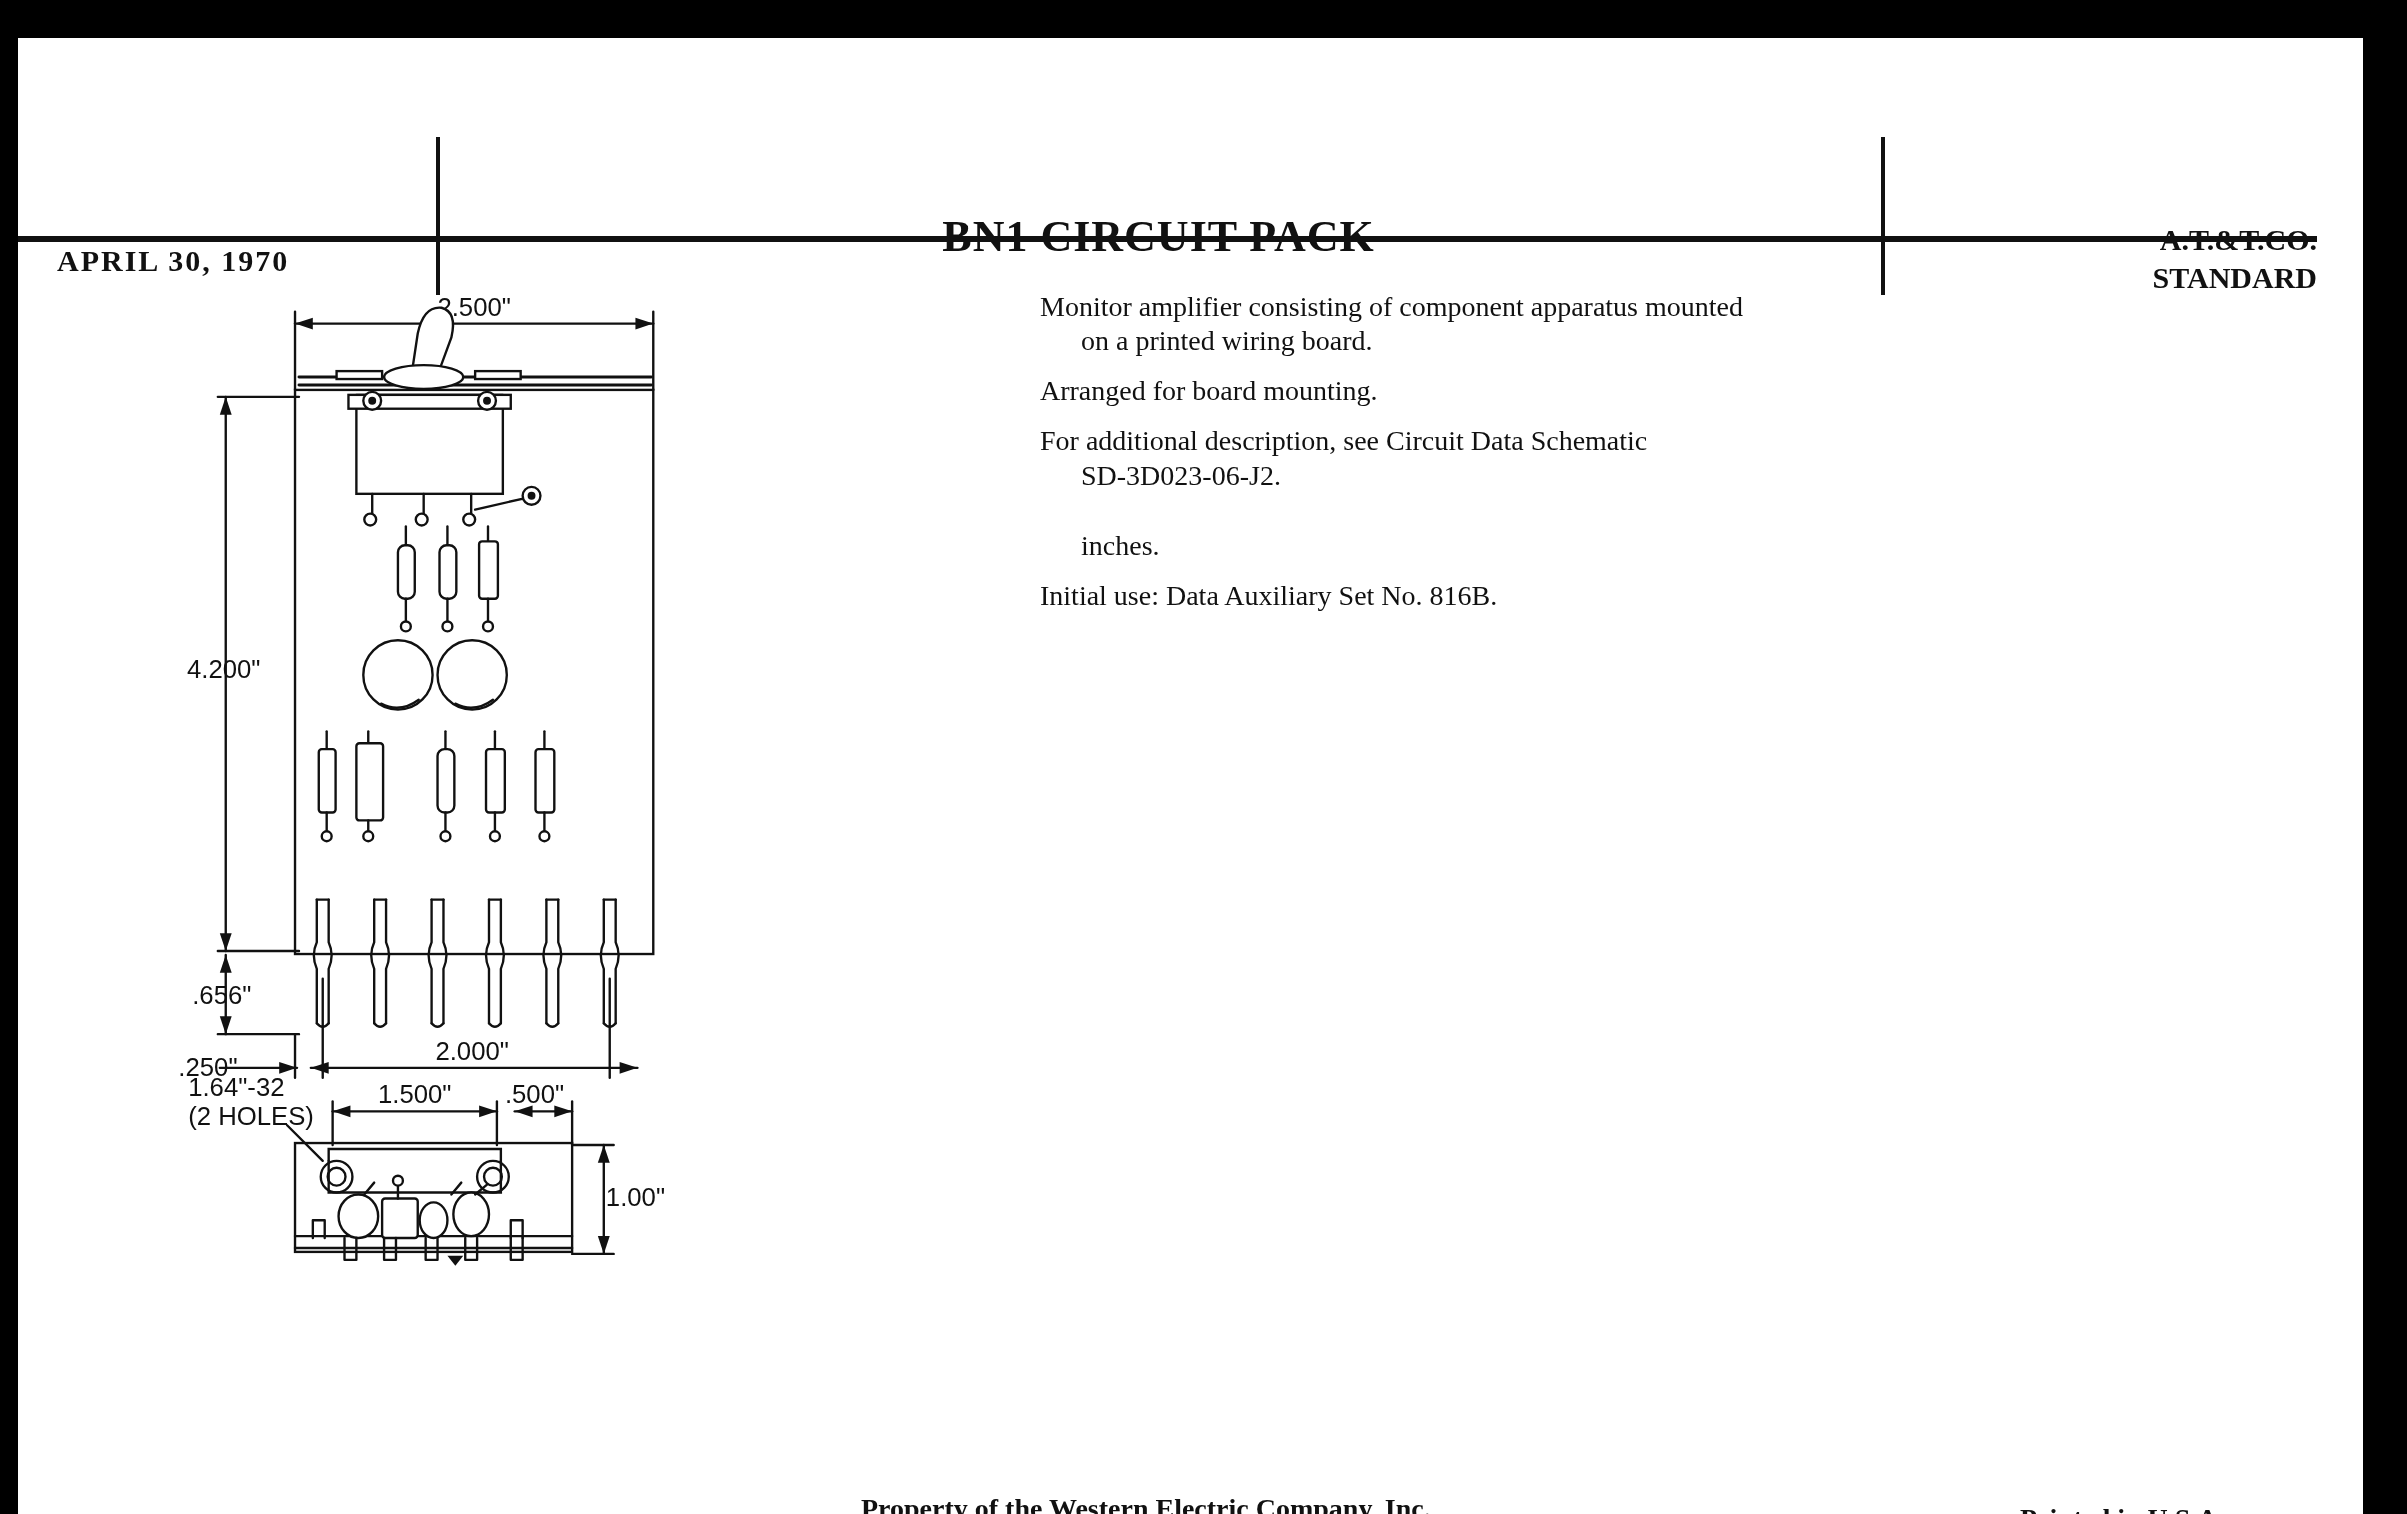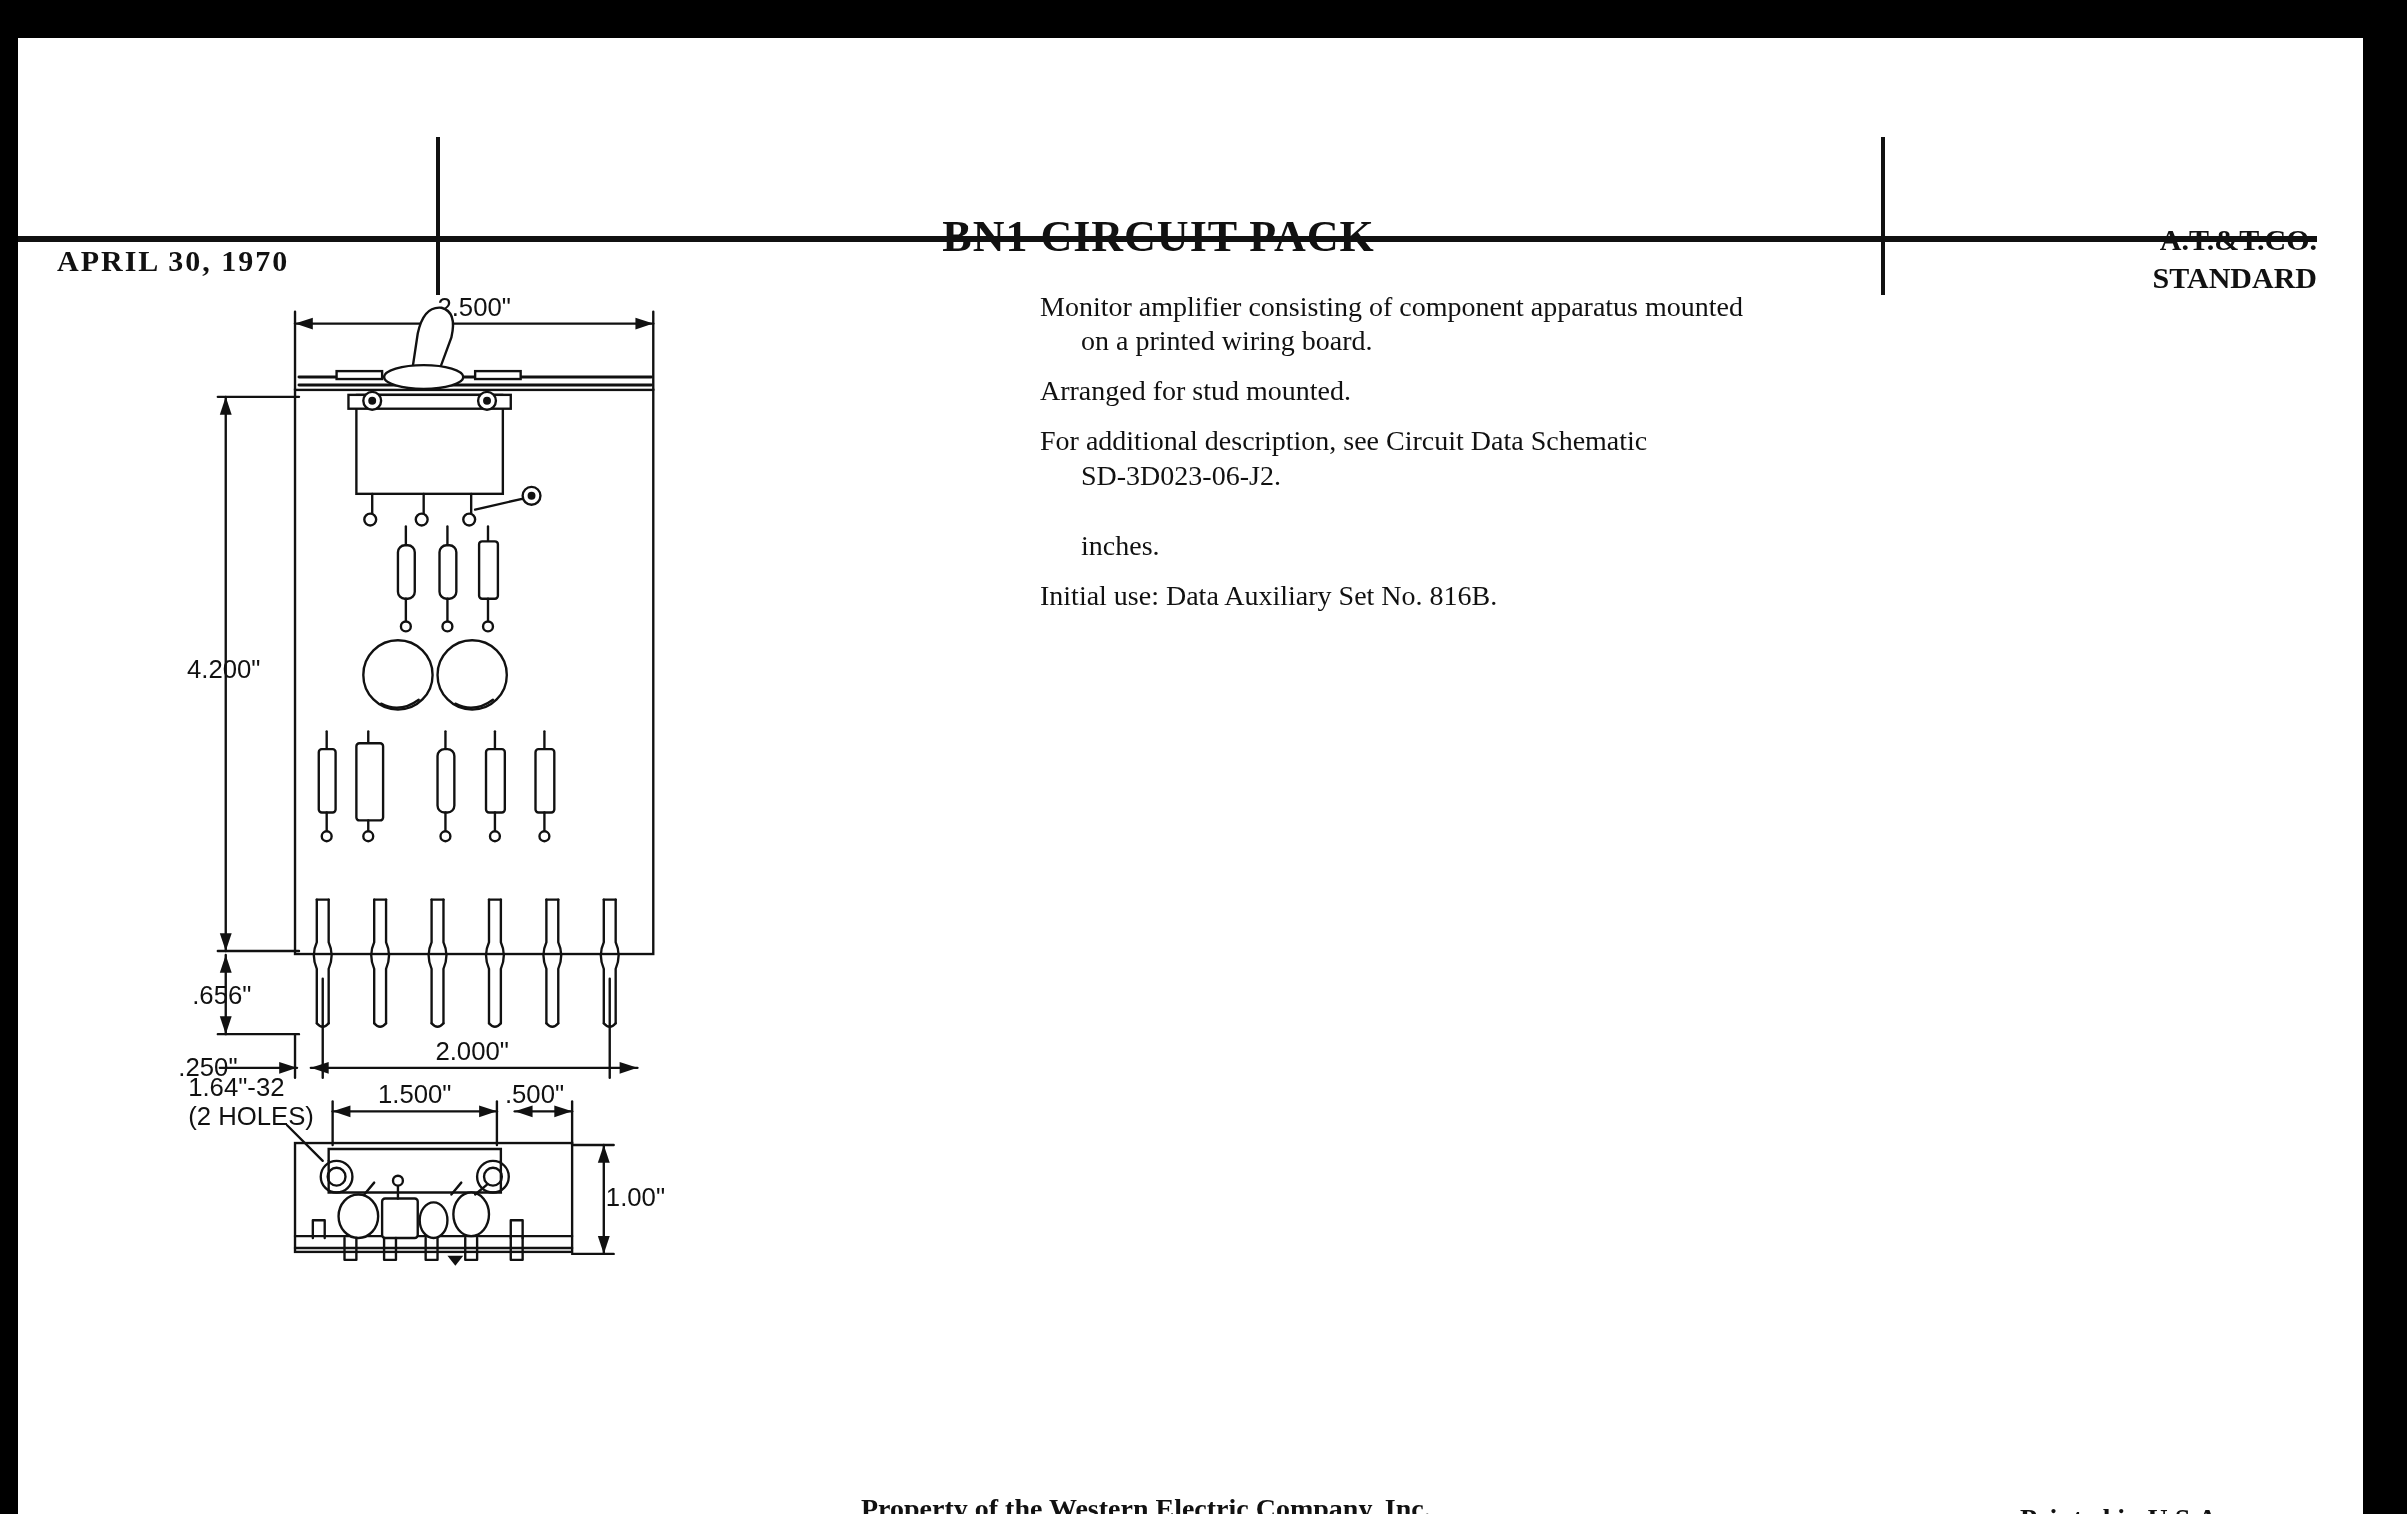--- a/index.html
+++ b/index.html
@@ -166,21 +166,21 @@
       <span>STANDARD</span>
     </div>
   </div>
   <div class="header-rule"></div>
 
   <div class="desc">
     <p>
       <span>Monitor amplifier consisting of component apparatus mounted</span>
       <span class="cont">on a printed wiring board.</span>
     </p>
-    <p>Arranged for stud mounted.</p>
+    <p>Arranged for board mounting.</p>
     <p class="justify">
       <span>For additional description, see Circuit Data Schematic</span>
       <span class="cont">SD-3D023-06-J2.</span>
     </p>
     <p class="justify gap">
       <span class="cont">inches.</span>
     </p>
     <p>Initial use:   Data Auxiliary Set No. 816B.</p>
   </div>
 

